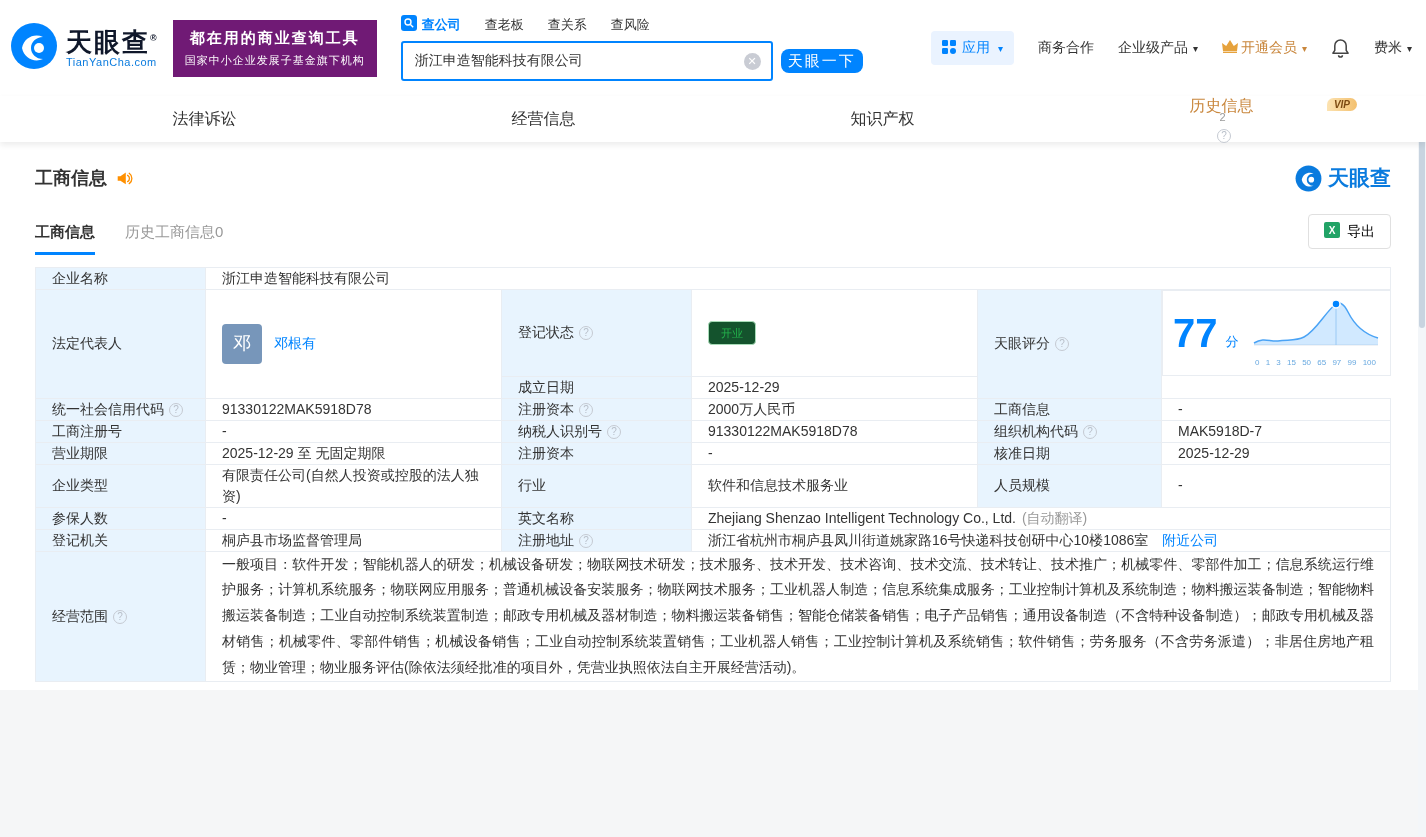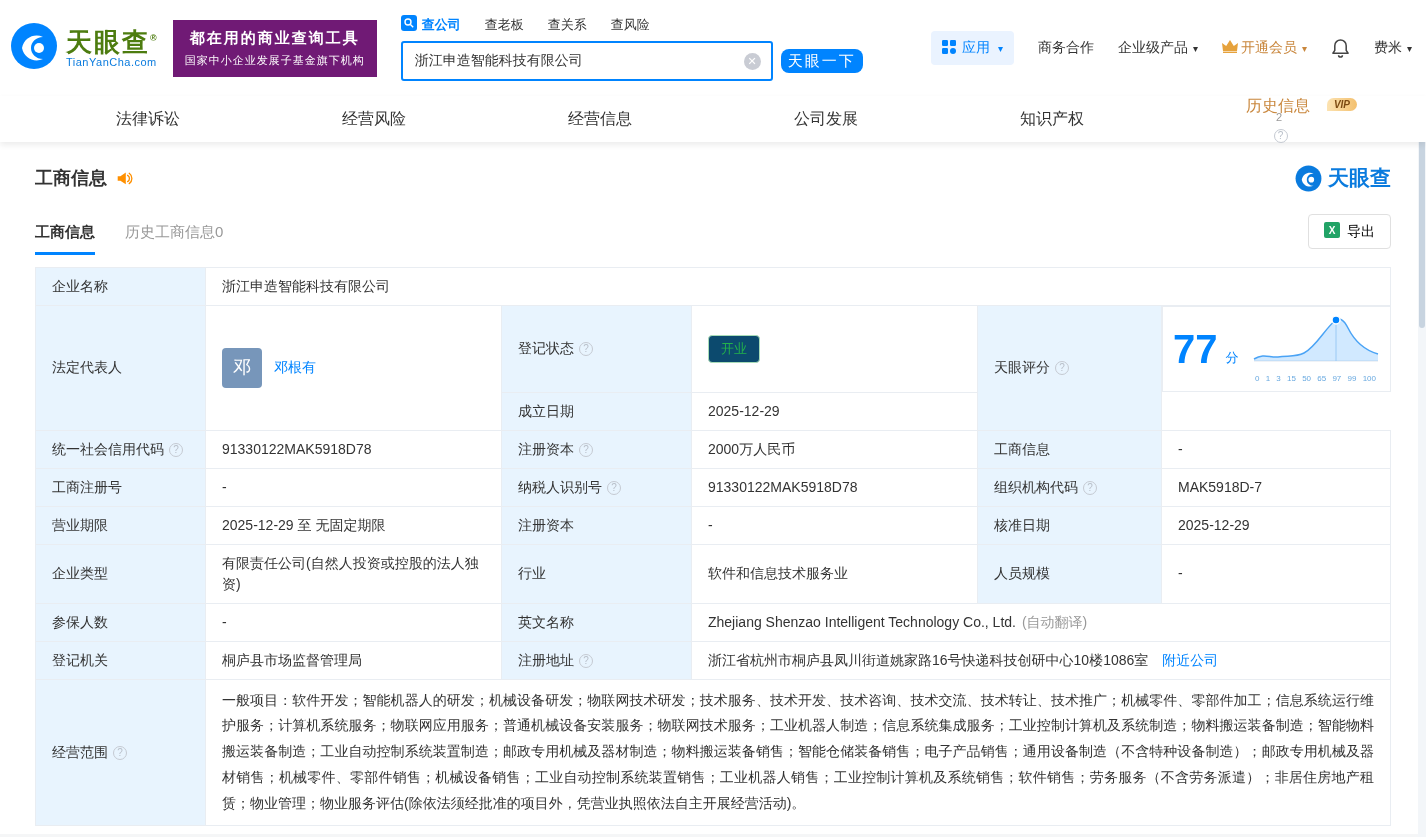--- a/index.html
+++ b/index.html
@@ -7,21 +7,21 @@
   body {
     width:1426px; height:837px; overflow:hidden; position:relative;
     font-family:"Liberation Sans","DejaVu Sans",sans-serif;
     color:#333; background:#f5f6f7;
   }
   .page { background:#fff; }
 
   
   .header { display:flex; align-items:center; height:96px; padding:0 14px 0 10px; background:#fff; }
   .logo { display:flex; align-items:center; gap:8px; }
-  .logo-text .cn { font-size:26px; font-weight:bold; color:#4d7c0f; letter-spacing:2px; line-height:1.1; }
+  .logo-text .cn { font-size:26px; font-weight:bold; color:#0f172a; letter-spacing:2px; line-height:1.1; }
   .logo-text .cn sup { font-size:9px; }
   .logo-text .en { font-size:11px; color:#0a7bde; letter-spacing:.5px; }
   .slogan { background:#701a75; color:#fff; margin-left:14px; padding:9px 12px; text-align:center; }
   .slogan .l1 { font-size:15px; font-weight:bold; letter-spacing:2px; }
   .slogan .l2 { font-size:11px; margin-top:5px; letter-spacing:1px; }
 
   .search { margin-left:24px; }
   .search-tabs { display:flex; align-items:center; gap:24px; margin-bottom:7px; }
   .search-tab { font-size:13px; color:#333; cursor:pointer; }
   .search-tab.active { color:#0084ff; font-weight:bold; display:flex; align-items:center; gap:5px; }
@@ -58,26 +58,26 @@
   .brand-right { margin-left:auto; display:flex; align-items:center; gap:6px; color:#0a7bde; font-weight:bold; font-size:21px; cursor:pointer; }
 
   .subtabs { display:flex; align-items:flex-end; gap:30px; margin-top:22px; }
   .subtab { font-size:15px; padding-bottom:10px; cursor:pointer; border-bottom:3px solid transparent; }
   .subtab.active { font-weight:bold; border-bottom-color:#0084ff; }
   .subtab.muted { color:#999; }
   .export-btn { margin-left:auto; border:1px solid #e0e0e0; border-radius:4px; padding:7px 15px; display:flex; align-items:center; gap:7px; font-size:14px; background:#fff; cursor:pointer; margin-bottom:6px; }
 
   
   .info-table { width:100%; border-collapse:collapse; margin-top:12px; font-size:14px; table-layout:fixed; }
-  .info-table td { border:1px solid #e9edf2; padding:8px 16px; vertical-align:middle; word-break:break-word; line-height:1.5; }
+  .info-table td { border:1px solid #e9edf2; padding:0 16px; vertical-align:middle; word-break:break-word; line-height:1.5; }
   td.lbl { background:#e8f4fe; color:#333; }
   a.blue, .blue-link { color:#0084ff; text-decoration:none; cursor:pointer; }
   .rep-cell { display:flex; align-items:center; }
   .avatar { width:40px; height:40px; background:#7796ba; color:#fff; display:inline-flex; align-items:center; justify-content:center; font-size:18px; border-radius:4px; margin-right:12px; flex:none; }
-  .status-open { display:inline-block; background:#0c4a6e; border:1px solid #a8dcb8; color:#23b24b; padding:3px 12px; border-radius:4px; font-size:13px; }
+  .status-open { display:inline-block; background:#14532d; border:1px solid #a8dcb8; color:#23b24b; padding:3px 12px; border-radius:4px; font-size:11px; }
   .score-cell { display:flex; align-items:center; gap:8px; padding:6px 10px !important; }
   .score-num { font-size:40px; font-weight:bold; color:#0084ff; line-height:1; }
   .score-unit { font-size:13px; color:#0084ff; margin-top:18px; }
   .score-chart { display:flex; flex-direction:column; margin-left:auto; }
   .score-axis { font-size:8px; color:#69a9e0; word-spacing:4px; text-align:center; margin-top:8px; }
   .note { color:#999; margin-left:6px; }
   .scope-cell { line-height:1.85 !important; text-align:justify; }
 
   .scrollbar { position:absolute; right:0; top:96px; bottom:0; width:8px; background:#f3f6f9; }
   .scroll-thumb { width:6px; margin:2px 1px; height:230px; background:#c8d4e0; border-radius:3px; }
@@ -167,27 +167,21 @@
           <span>费米</span>
         </span>
     </div>
   </div>
 
   <div class="nav">
     <div class="nav-tab">
         <span>法律诉讼</span>
       </div>
     <div class="nav-tab">
-        <span>经营风险</span>
-      </div>
-    <div class="nav-tab">
         <span>经营信息</span>
-      </div>
-    <div class="nav-tab">
-        <span>公司发展</span>
       </div>
     <div class="nav-tab">
         <span>知识产权</span>
       </div>
     <div class="nav-tab history">
       <span class="vip-badge">VIP</span>
       <span>历史信息</span>
         <span class="sup" style="color:#999;">2</span>
         <span class="q"></span>
     </div>

